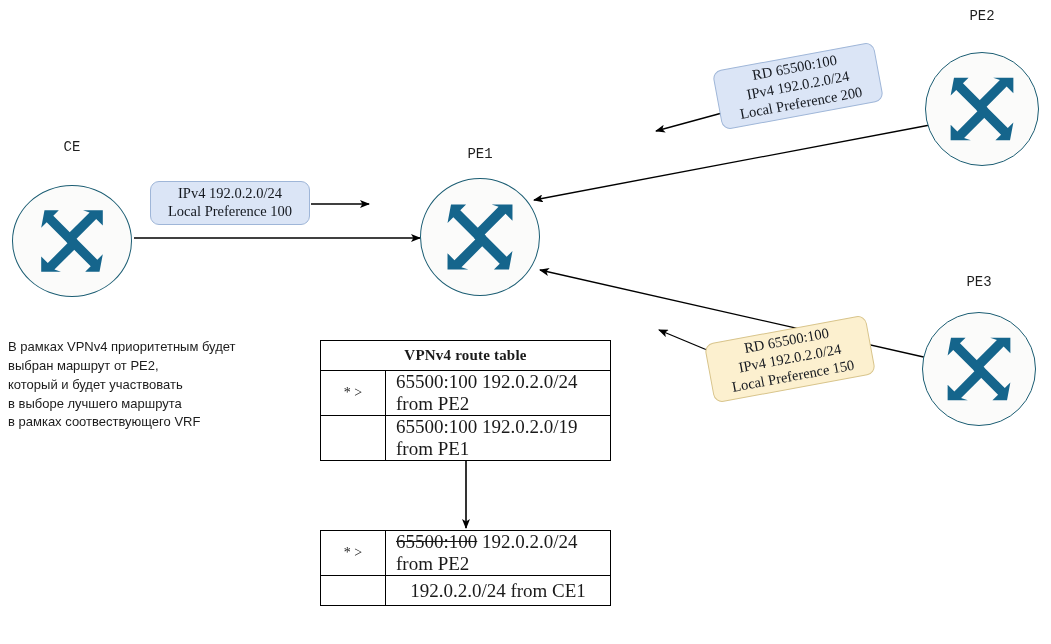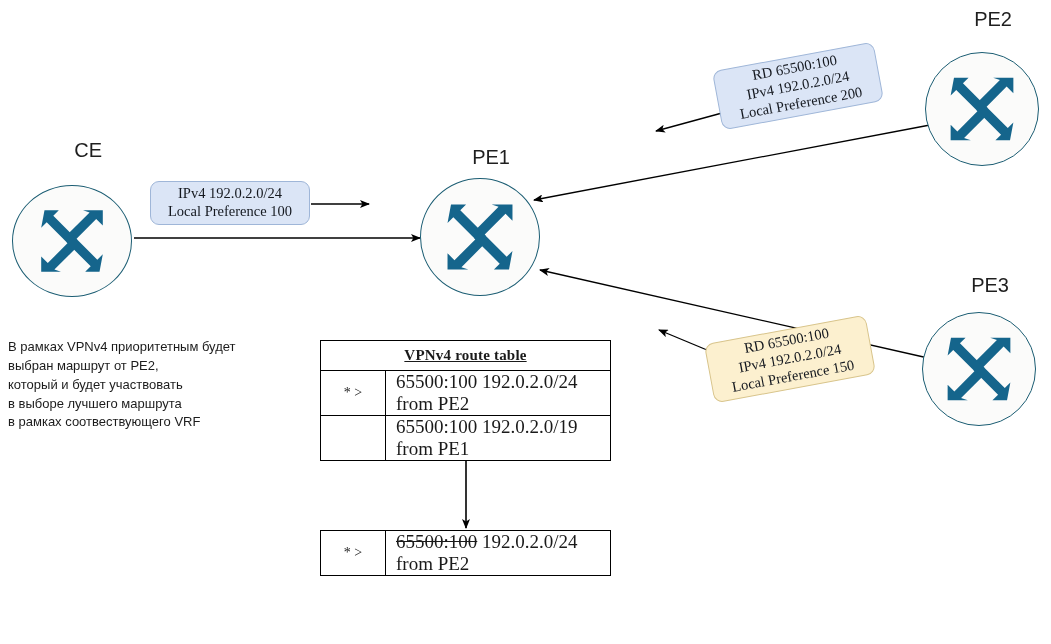--- a/index.html
+++ b/index.html
@@ -34,24 +34,24 @@
     position: absolute;
     border-radius: 50%;
     background: #fbfbfa;
     border: 1.6px solid #1b5d73;
     box-sizing: border-box;
   }
   .router svg { display: block; }
 
   .node-label {
     position: absolute;
-    font-family: Liberation Sans, sans-serif;
-    font-size: 20px;
+    font-family: Liberation Mono, monospace;
+    font-size: 14px;
     color: #1f1f1f;
-    text-align: right;
+    text-align: center;
     white-space: nowrap;
   }
 
   
   .callout {
     position: absolute;
     box-sizing: border-box;
     border-radius: 9px;
     font-family: "Liberation Serif", serif;
     font-size: 14.5px;
@@ -84,21 +84,20 @@
     border: 1.3px solid #000000;
     padding: 0;
     box-sizing: border-box;
   }
   .route-table .tbl-title {
     text-align: center;
     font-weight: bold;
     font-size: 15px;
     height: 30px;
     letter-spacing: 0.2px;
-    text-decoration: underline;
   }
   .route-table .flag-cell {
     width: 65px;
     text-align: center;
     font-size: 14px;
     height: 30px;
   }
   .route-table .route-cell {
     text-align: left;
     font-size: 19px;
@@ -232,20 +231,24 @@
     </tr>
   </tbody>
     </table>
 
   <table class="route-table" style="left:320px; top:530px; width:291px;">
     <tbody>
     <tr>
       <td class="flag-cell">* &gt;</td>
       <td class="route-cell"><span class="strike">65500:100</span><span> 192.0.2.0/24 from  PE2</span></td>
     </tr>
+    <tr>
+      <td class="flag-cell"></td>
+      <td class="route-cell center">192.0.2.0/24 from  CE1</td>
+    </tr>
   </tbody>
     </table>
 
   <div class="note" style="left:8px; top:338px; width:300px;">В рамках VPNv4 приоритетным будет
  выбран маршрут от PE2,
  который и будет участвовать
  в выборе лучшего маршрута
  в рамках соотвествующего VRF</div>
 
 

